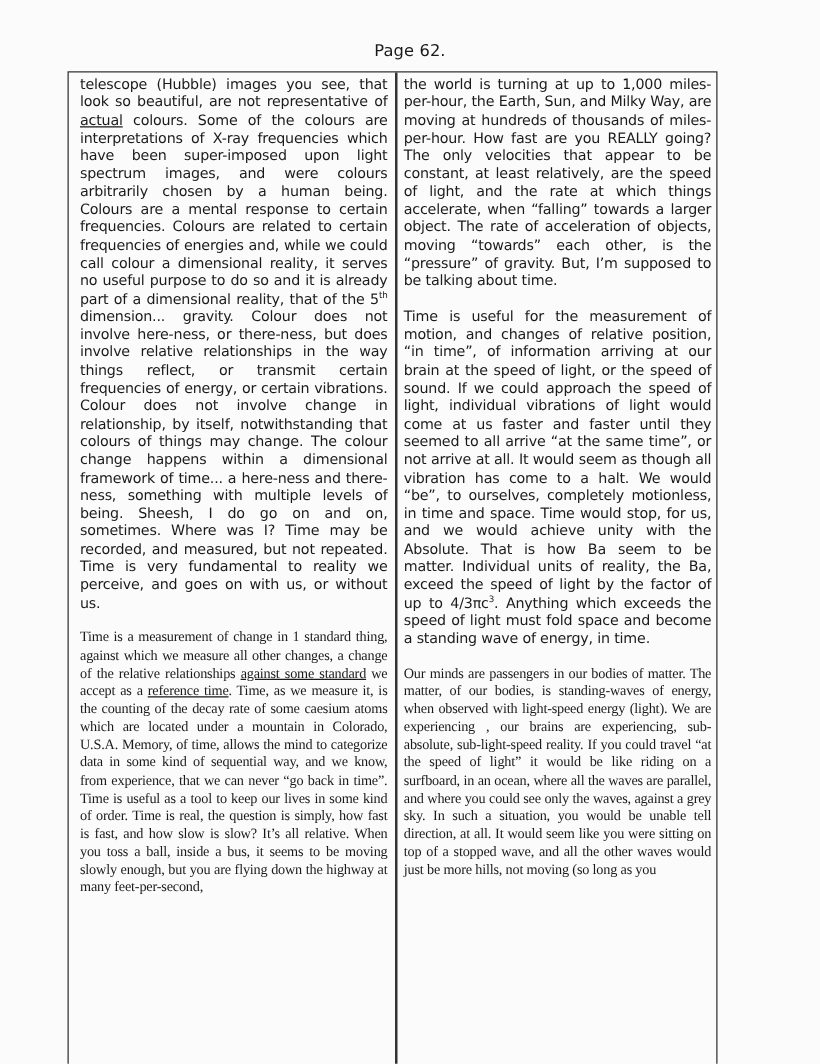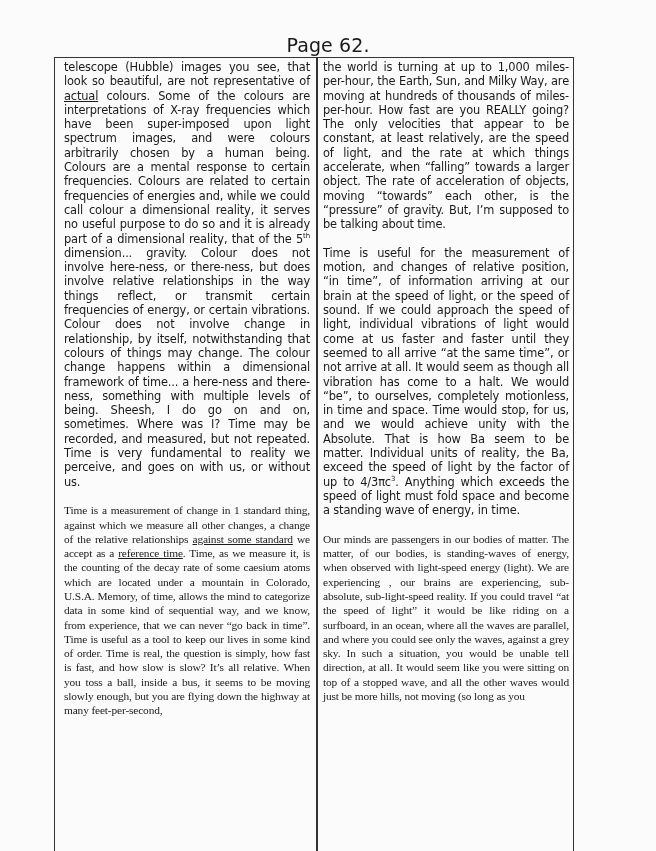--- a/index.html
+++ b/index.html
@@ -2,21 +2,21 @@
 <html><head>
 <meta charset="utf-8">
 <style>
   html, body { margin:0; padding:0; }
   body {
     width:656px; height:851px; background:#fbfbfb; position:relative; overflow:hidden;
     font-family:"DejaVu Sans", sans-serif; color:#1a1a1a;
   }
   .page-header {
     position:absolute; top:34px; left:0; width:656px; text-align:center;
-    font-size:19px; letter-spacing:0.1px;
+    font-size:13px; letter-spacing:0.1px;
   }
   .frame {
     position:absolute; left:54px; top:57px; width:520px; height:812px;
     border:1.5px solid #333; box-sizing:border-box;
   }
   .divider {
     position:absolute; left:261px; top:0; width:1.5px; height:100%; background:#333;
   }
   .col {
     position:absolute; top:2px; width:246px;

